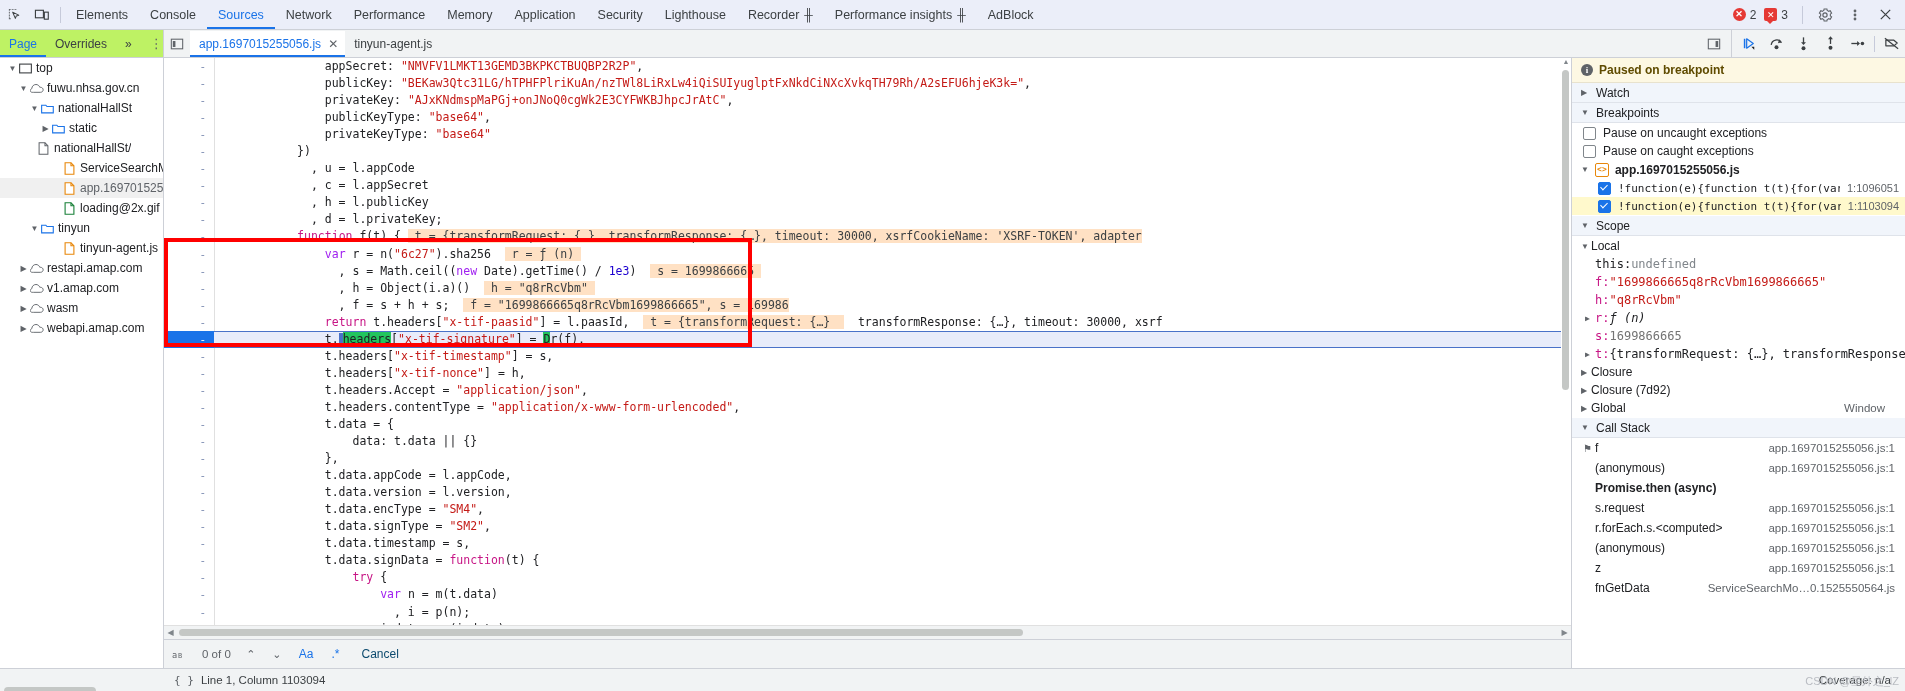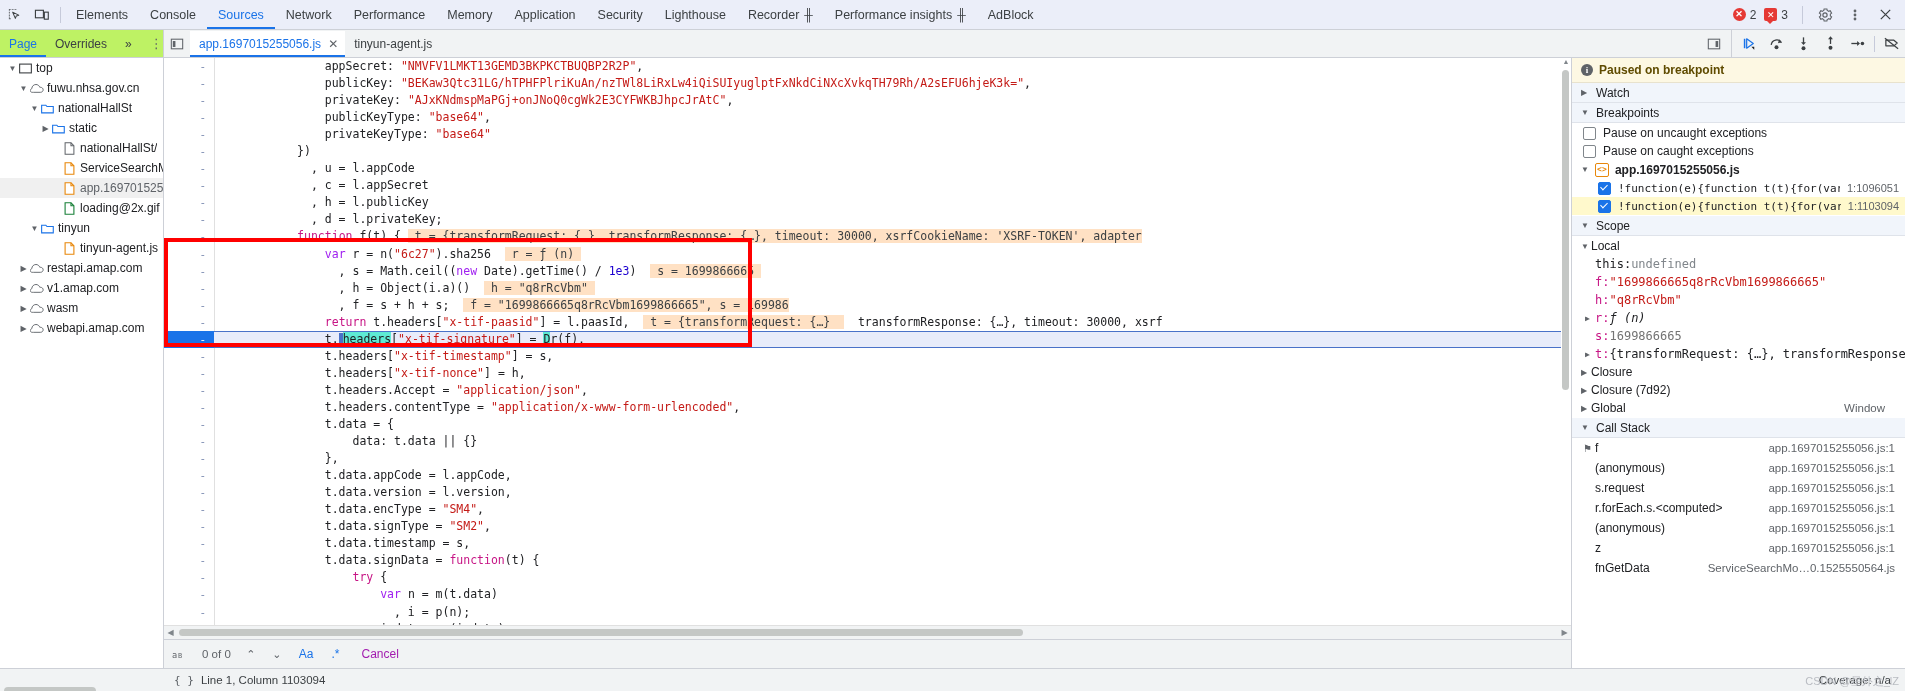--- a/index.html
+++ b/index.html
@@ -99,21 +99,21 @@
   .cl{display:block;height:17.05px;position:relative;white-space:pre;}
   .cl .gut{display:inline-block;width:42px;text-align:right;color:#7a8ab0;
     font-family:"DejaVu Sans Mono",monospace;font-size:11px;padding-right:8px;user-select:none;}
   .cl.cur{background:#e8ecfa;box-shadow:inset 0 1px 0 #4a72c8, inset 0 -1px 0 #4a72c8;}
   .cl.cur .gut{background:#1a73e8;color:#fff;}
   .kw{color:#a020f0;}
   .kw2{color:#c71585;}
   .str{color:#c41a16;}
   .num{color:#1c00cf;}
   .hint{background:#ffe1c4;color:#3c4043;}
-  .sel{background:#5eead4;}
+  .sel{background:#22c55e;}
   .cursor-bar{display:inline-block;width:4px;height:12px;background:#4a72c8;vertical-align:-2px;}
 
   
   .redbox{position:absolute;border:4px solid #ff0000;pointer-events:none;z-index:30;}
 
   
   .hscroll{height:13px;min-height:13px;background:#f1f3f4;border-top:1px solid #e0e0e0;display:flex;align-items:center;position:relative;}
   .hs-arrow{width:13px;text-align:center;font-size:8px;color:#80868b;}
   .hs-track{flex:1;height:11px;position:relative;}
   .hs-thumb{position:absolute;left:2px;top:2px;height:7px;width:844px;background:#c4c7c5;border-radius:4px;}
@@ -121,21 +121,21 @@
   
   .findbar{height:28px;min-height:28px;background:#f1f3f4;border-top:1px solid #cdd0d7;display:flex;align-items:center;padding:0 6px;gap:6px;}
   .find-icon{width:22px;display:flex;align-items:center;justify-content:center;color:#5f6368;font-size:11px;}
   .find-input{
     flex:1;height:20px;border:1px solid transparent;background:#fff;border-radius:2px;
     padding:0 6px;font-size:12px;color:#202124;display:flex;align-items:center;
   }
   .find-count{font-size:11.5px;color:#5f6368;padding:0 4px;white-space:nowrap;}
   .find-btn{width:20px;height:20px;display:flex;align-items:center;justify-content:center;color:#5f6368;font-size:11px;cursor:pointer;}
   .find-toggle{padding:0 6px;height:20px;display:flex;align-items:center;font-size:12px;color:#1a73e8;cursor:pointer;}
-  .cancel-btn{padding:0 10px;height:21px;display:flex;align-items:center;font-size:12px;color:#a21caf;cursor:pointer;}
+  .cancel-btn{padding:0 10px;height:21px;display:flex;align-items:center;font-size:12px;color:#0c4a6e;cursor:pointer;}
 
   
   .statusbar{height:22px;min-height:22px;background:#f1f3f4;border-top:1px solid #cdd0d7;display:flex;align-items:center;font-size:11.5px;color:#3c4043;position:relative;}
   .sb-left{width:163px;min-width:163px;display:flex;align-items:center;padding-left:4px;position:relative;}
   .sb-track{position:absolute;left:4px;top:7px;width:155px;height:8px;}
   .sb-thumb{position:absolute;left:0;top:0;width:92px;height:8px;background:#c4c7c5;border-radius:4px;}
   .sb-braces{padding:0 7px;color:#5f6368;font-family:"DejaVu Sans Mono",monospace;font-size:11px;}
   .sb-coverage{margin-left:auto;padding-right:14px;color:#3c4043;}
 
   
@@ -393,21 +393,21 @@
         </div>
         <div class="tree-row" style="padding-left: 40px;">
           <span class="tw">▶</span>
           <span class="ticon">
             <svg width="13" height="11" viewBox="0 0 14 12">
               <path d="M0.6 2.4h4.6l1.2 1.4h6.9v7H0.6z" fill="none" stroke="#1a73e8" stroke-width="1.2"></path>
             </svg>
           </span>
           <span class="tlabel">static</span>
         </div>
-        <div class="tree-row" style="padding-left: 51px;">
+        <div class="tree-row" style="padding-left: 25px;">
           <span class="tw empty">▶</span>
           <span class="ticon">
             <svg width="11" height="13" viewBox="0 0 12 14">
               <path d="M1.2 0.8h6.4l3.2 3.2v9.2H1.2z" fill="#fff" stroke="#5f6368" stroke-width="1.1"></path>
               <path d="M7.6 0.8v3.2h3.2" fill="none" stroke="#5f6368" stroke-width="1.1"></path>
             </svg>
           </span>
           <span class="tlabel">nationalHallSt/</span>
         </div>
         <div class="tree-row" style="padding-left: 51px;">
@@ -649,20 +649,25 @@
           <div class="cs-row">
             <span class="pin">⚑</span>
             <span>f</span>
             <span class="loc">app.1697015255056.js:1</span>
           </div>
           <div class="cs-row">
             <span class="pin"></span>
             <span>(anonymous)</span>
             <span class="loc">app.1697015255056.js:1</span>
           </div>
+          <div class="cs-row bold">
+            <span class="pin"></span>
+            <span>Promise.then (async)</span>
+            <span class="loc"></span>
+          </div>
           <div class="cs-row">
             <span class="pin"></span>
             <span>s.request</span>
             <span class="loc">app.1697015255056.js:1</span>
           </div>
           <div class="cs-row">
             <span class="pin"></span>
             <span>r.forEach.s.&lt;computed&gt;</span>
             <span class="loc">app.1697015255056.js:1</span>
           </div>

